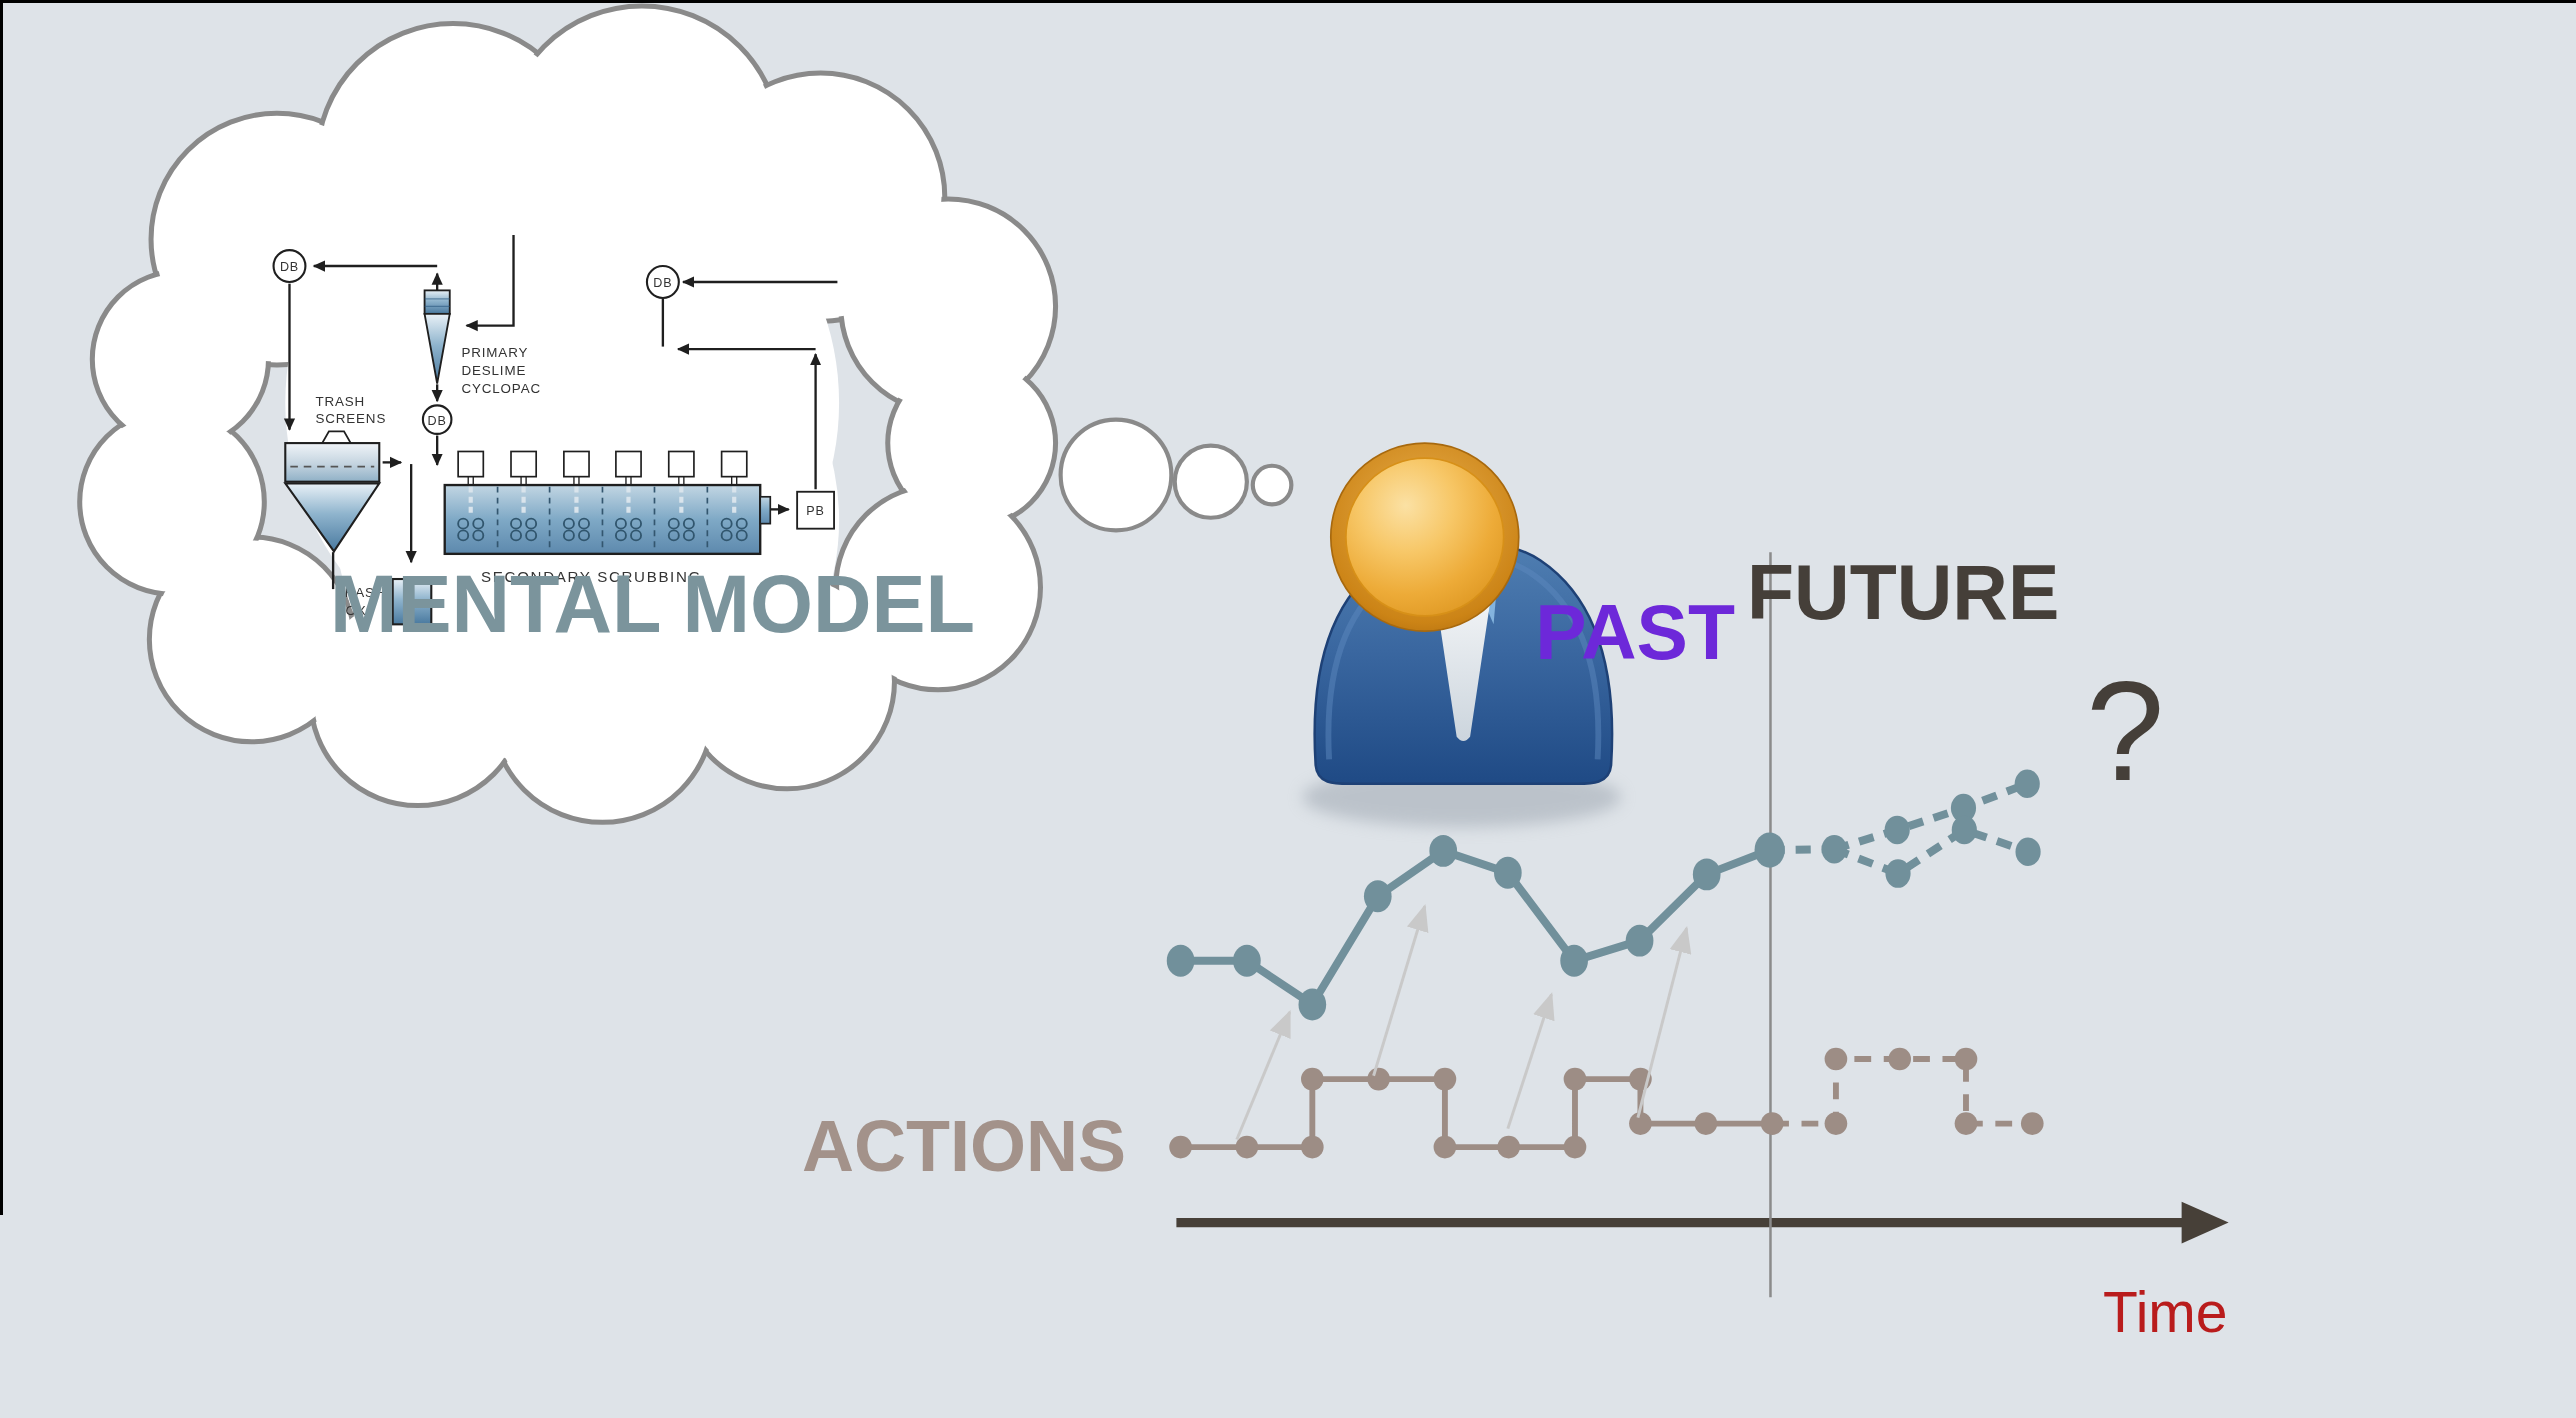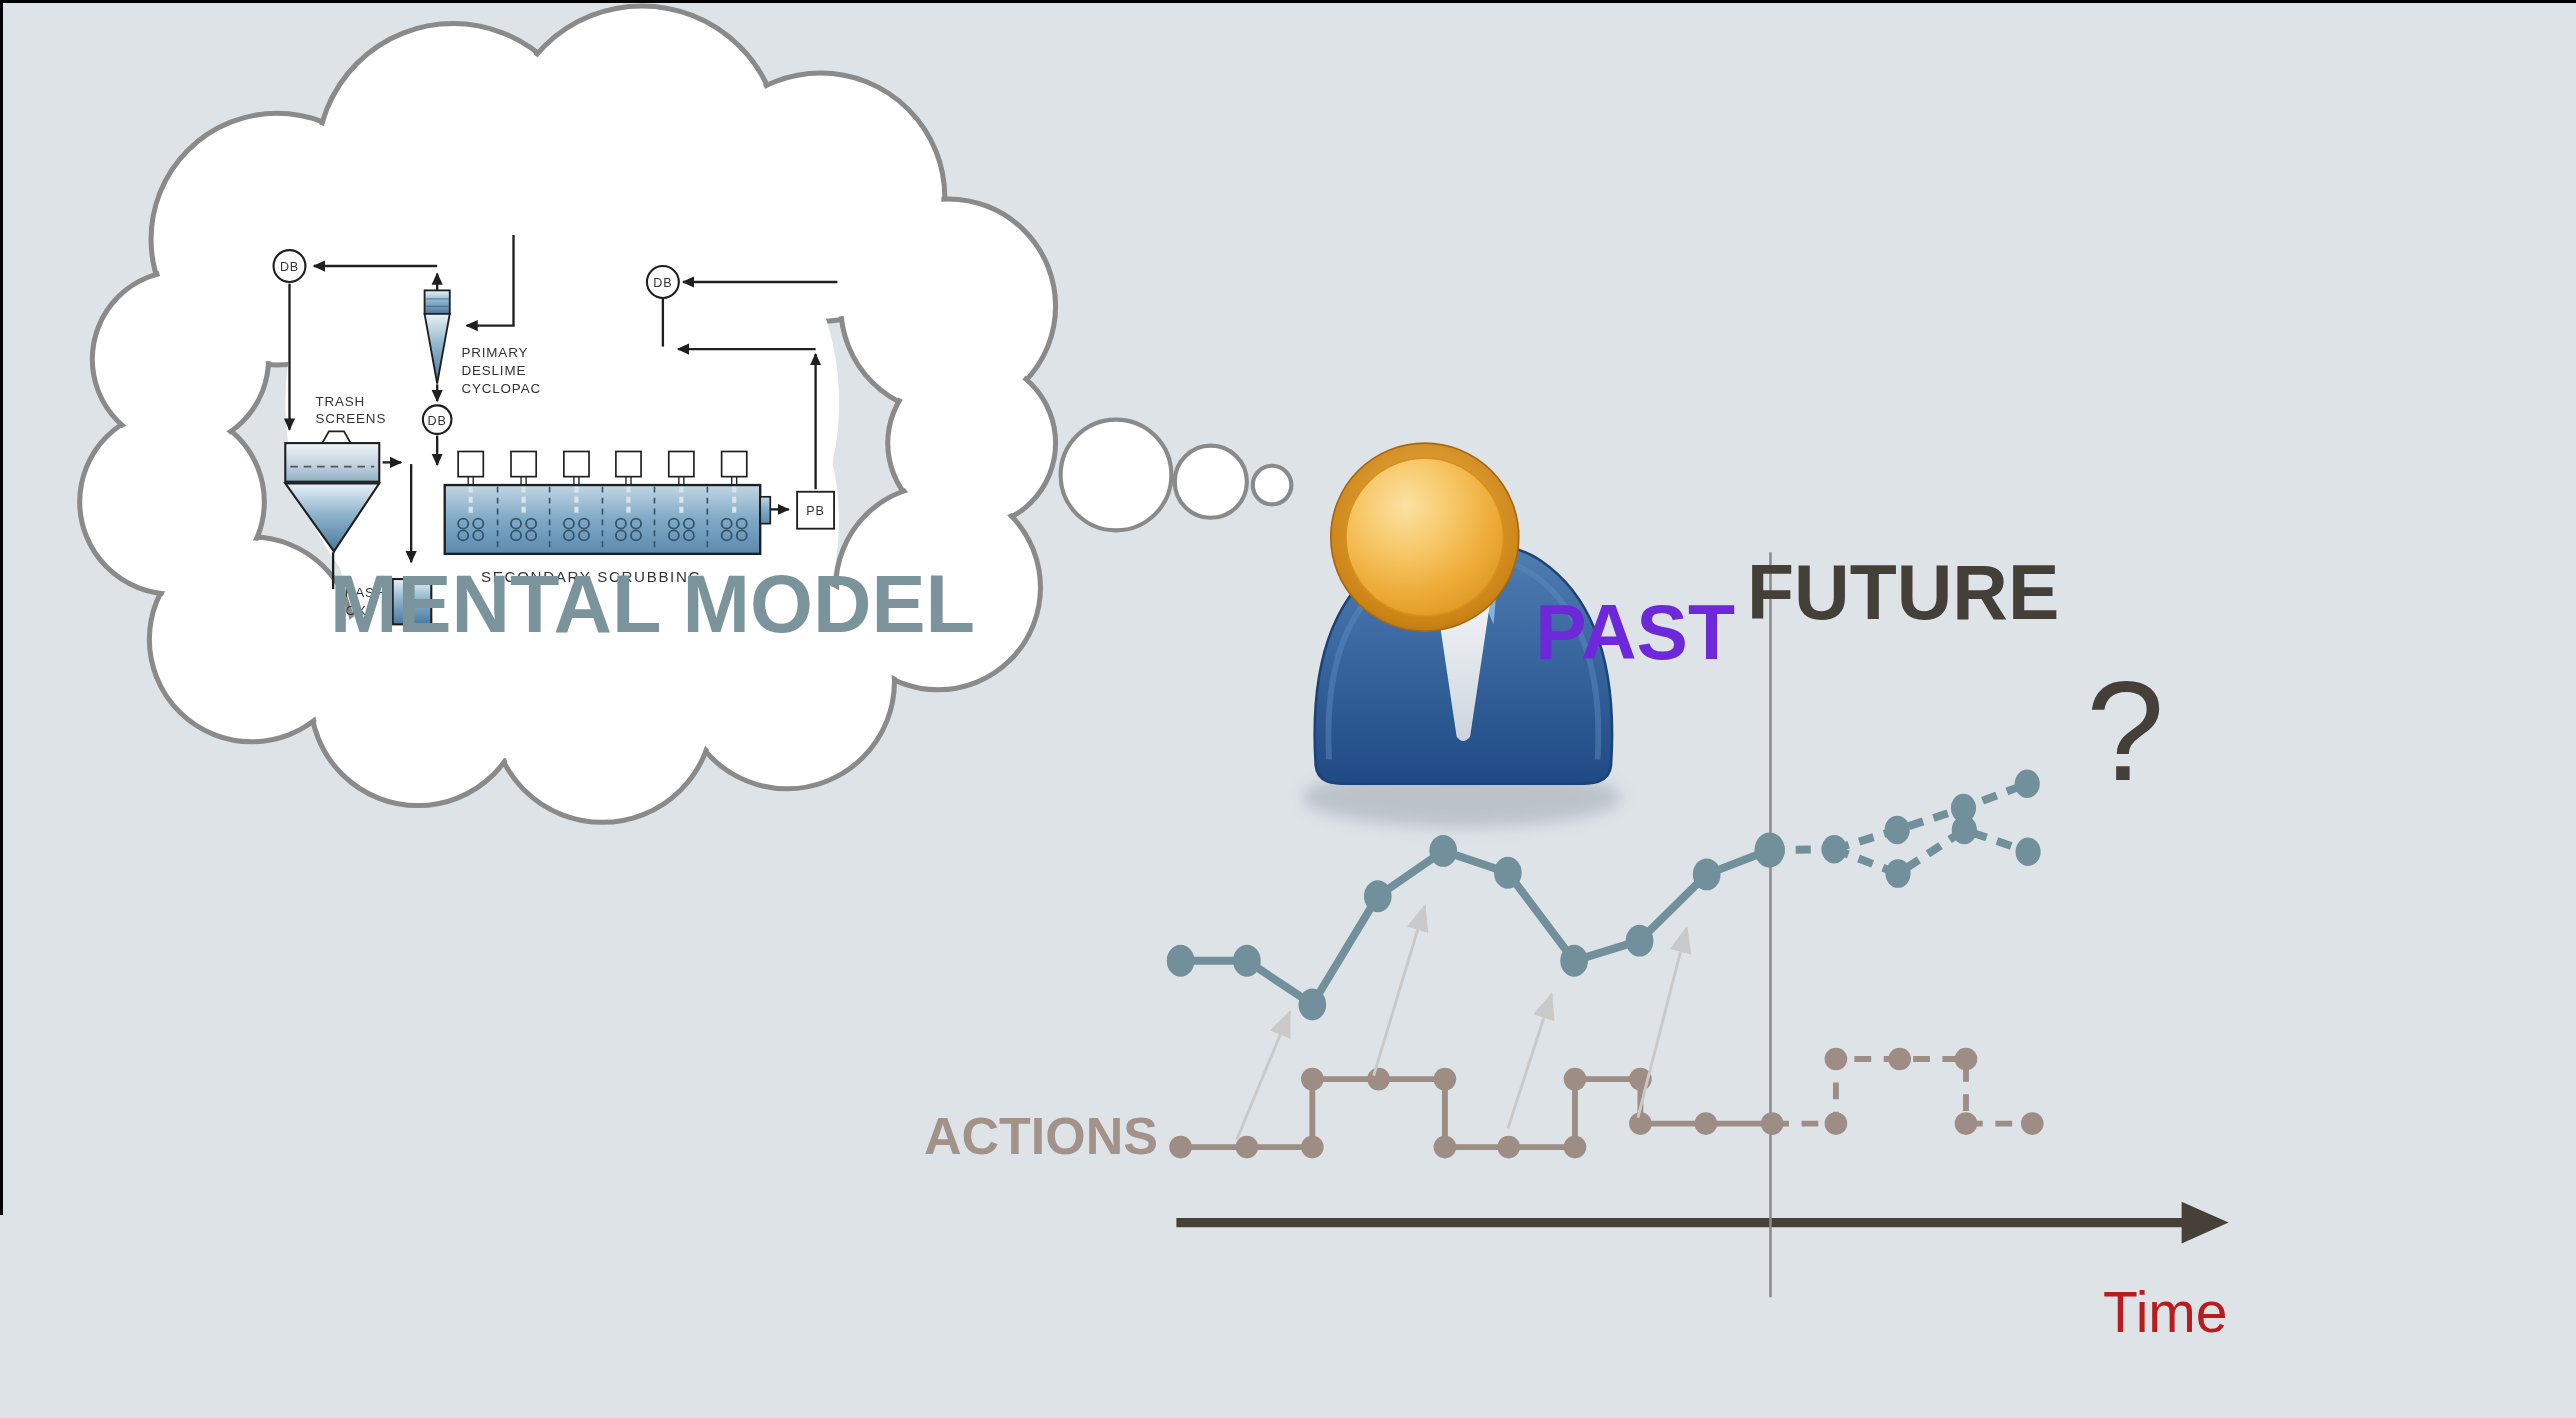--- a/index.html
+++ b/index.html
@@ -7,21 +7,21 @@
          background:#dee3e8;font-family:"Liberation Sans",sans-serif;}
   .frame{position:absolute;background:#000;}
   #frame-top{left:0;top:0;width:2576px;height:3.4px;}
   #frame-left{left:0;top:0;width:3.4px;height:1215px;}
   #gfx{position:absolute;left:0;top:0;}
   .lbl{position:absolute;line-height:1;white-space:nowrap;font-weight:bold;}
   #lbl-mental  {left:290px;top:564px;font-size:81px;color:#7b949c;margin-left:40px;}
   #lbl-past    {right:841px;top:554px;font-size:77px;color:#6d28d9;margin-top:40px;}
   #lbl-future  {left:1747px;top:554px;font-size:77px;color:#453f39;}
   #lbl-kpi     {right:1457px;top:928px;font-size:76px;color:#7b949c;}
-  #lbl-actions {right:1418px;top:1110px;font-size:52px;color:#a3928a;}
+  #lbl-actions {right:1450px;top:1110px;font-size:72px;color:#a3928a;}
   #lbl-time    {left:2103px;top:1260px;font-size:57px;color:#b91c1c;font-weight:normal;margin-top:24px;}
   #lbl-q       {left:2086px;top:661px;font-size:141px;color:#453f39;font-weight:normal;}
   .flowtext{font-family:"Liberation Sans",sans-serif;fill:#333;letter-spacing:1px;}
 </style>
 </head>
 <body>
 
 <div id="stage">
   <div id="frame-top" class="frame"></div>
   <div id="frame-left" class="frame"></div>

